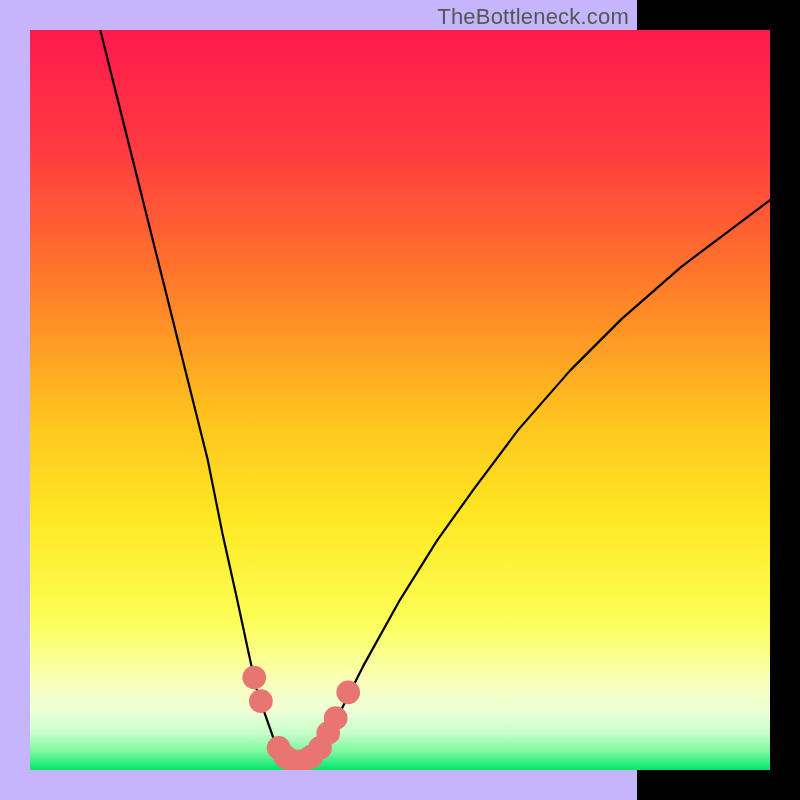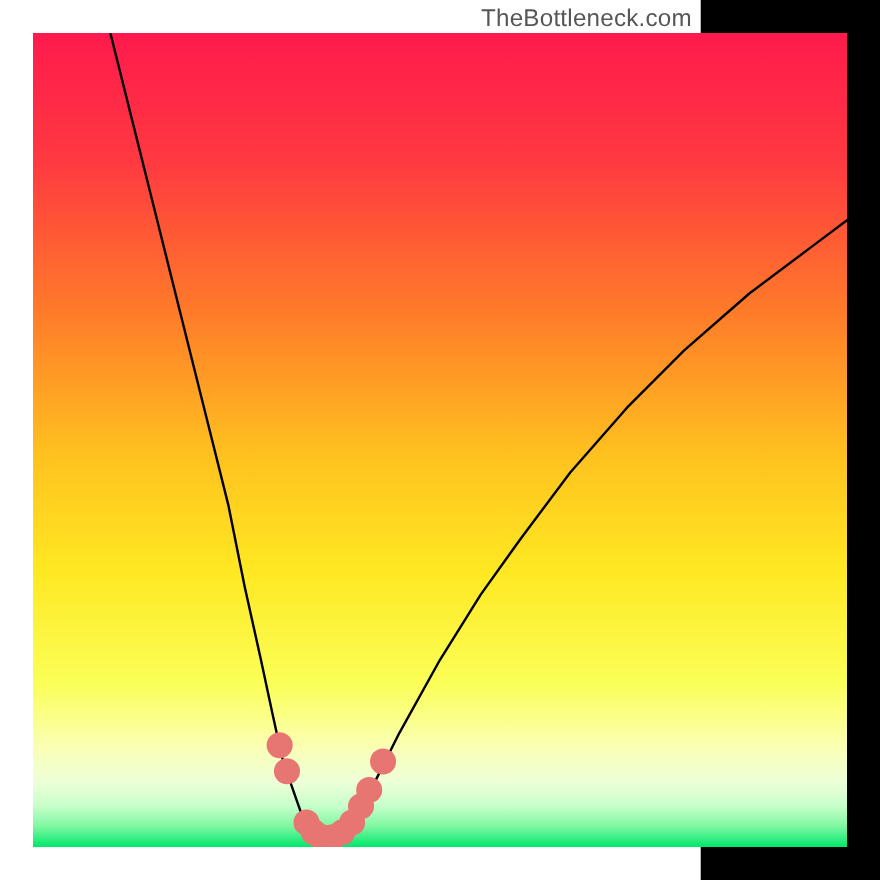--- a/index.html
+++ b/index.html
@@ -10,21 +10,21 @@
     background: #000;
     overflow: hidden;
     font-family: Arial, Helvetica, sans-serif;
   }
   .frame {
     position: absolute;
     left: 0;
     top: 0;
     width: 637px;
     height: 800px;
-    background: #ffffff;
+    background: #c4b5fd;
   }
   .plot {
     position: absolute;
     left: 30px;
     top: 30px;
     width: 740px;
     height: 740px;
     
   }
   svg {

